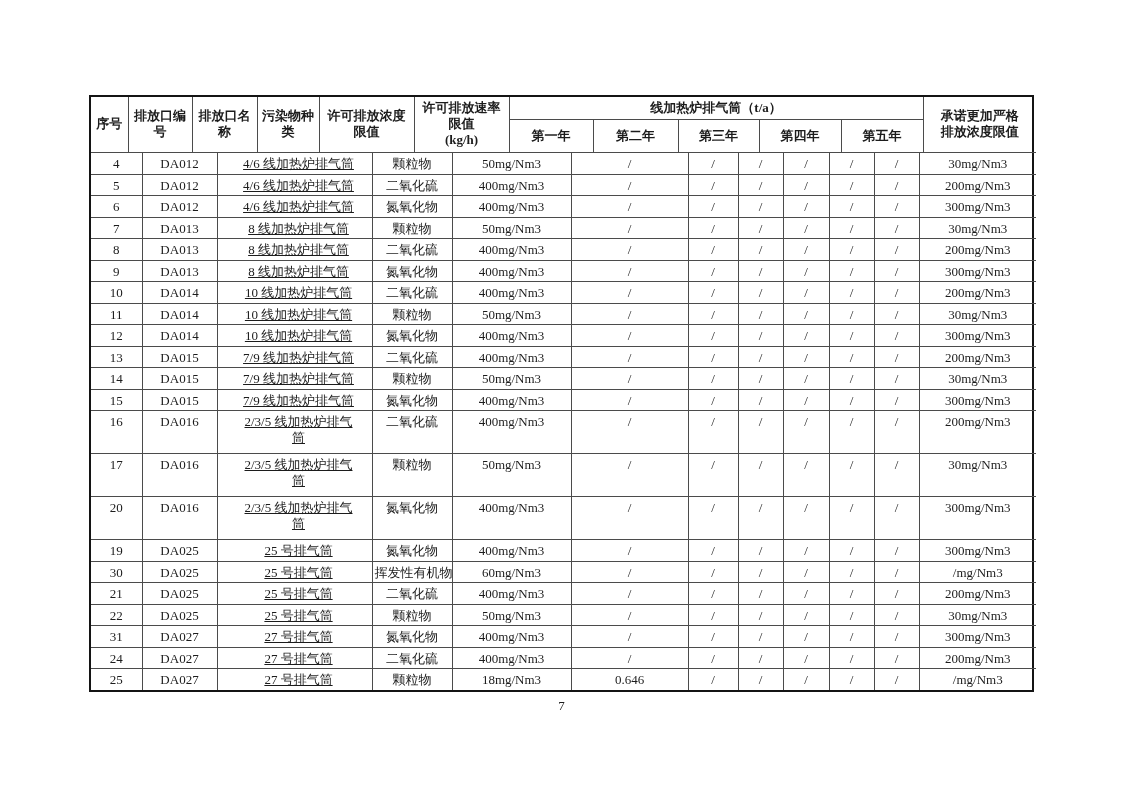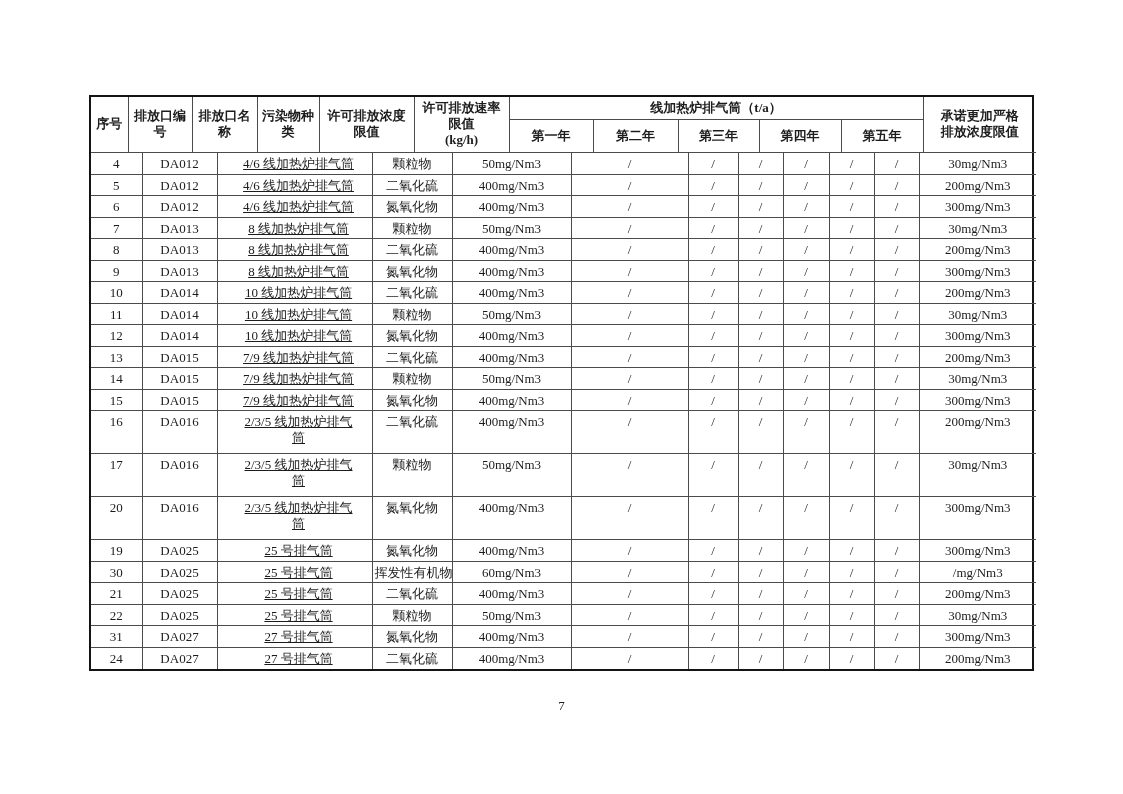--- a/index.html
+++ b/index.html
@@ -417,19 +417,33 @@
             <td>二氧化硫</td>
             <td>400mg/Nm3</td>
             <td>/</td>
             <td>/</td>
             <td>/</td>
             <td>/</td>
             <td>/</td>
             <td>/</td>
             <td>200mg/Nm3</td>
           </tr>
+          <tr>
+            <td>25</td>
+            <td>DA027</td>
+            <td class="name">27 号排气筒</td>
+            <td>颗粒物</td>
+            <td>18mg/Nm3</td>
+            <td>0.646</td>
+            <td>/</td>
+            <td>/</td>
+            <td>/</td>
+            <td>/</td>
+            <td>/</td>
+            <td>/mg/Nm3</td>
+          </tr>
         </tbody>
     </table>
 
   </div>
 
   <div class="pageno">7</div>
 </div>
 
 </body></html>

